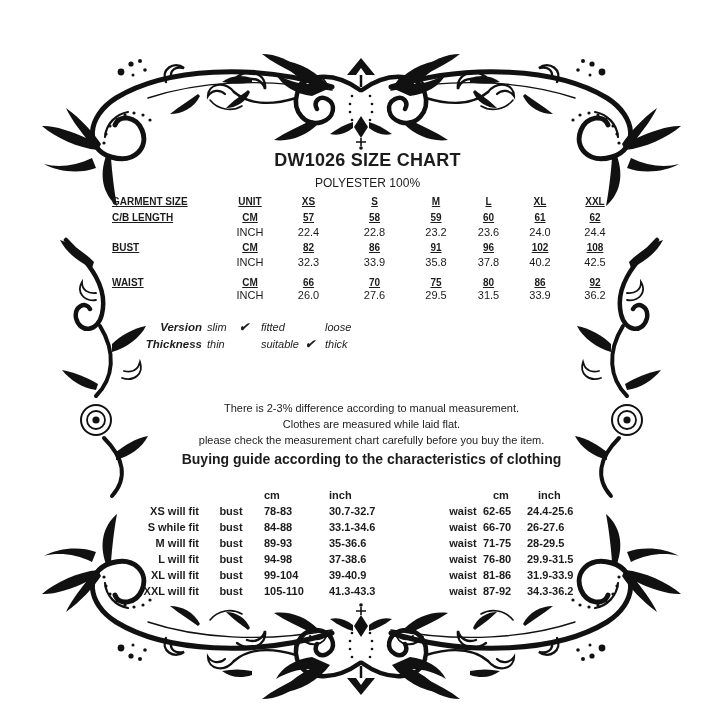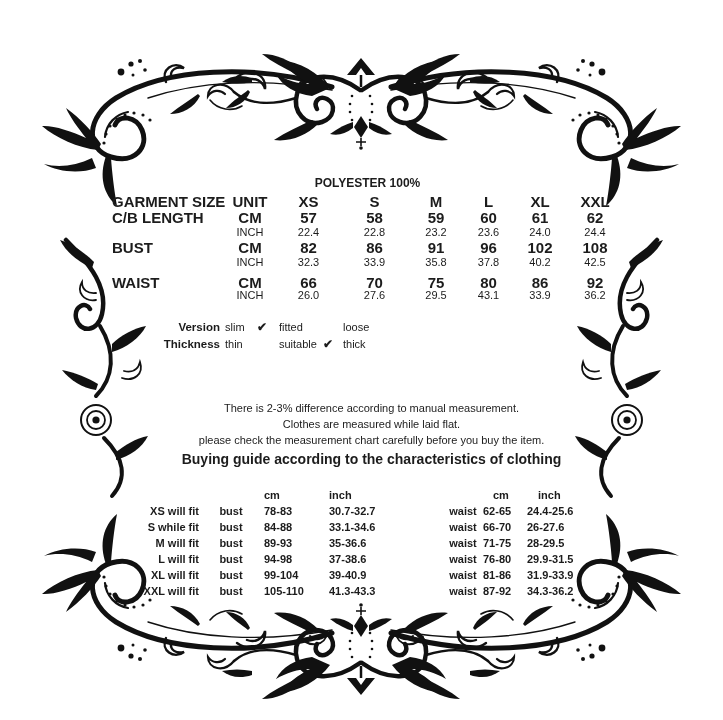--- a/index.html
+++ b/index.html
@@ -12,35 +12,35 @@
   }
   #canvas { position:absolute; left:0; top:0; width:723px; height:720px; background:#fff; }
   .frame-svg { position:absolute; left:0; top:0; width:723px; height:720px; }
 
   .title {
     position:absolute; top:150px; left:12px; width:711px;
     text-align:center; font-size:18px; font-weight:bold; letter-spacing:0.2px;
   }
   .subtitle {
     position:absolute; top:176px; left:12px; width:711px;
-    text-align:center; font-size:12px; font-weight:bold;
+    text-align:center; font-size:12px; font-weight:normal;
   }
 
   table { border-collapse:collapse; table-layout:fixed; }
   td { white-space:nowrap; overflow:visible; padding:0; }
 
   
   .size-table { position:absolute; left:112px; top:194px; width:510px; font-size:11px; }
   .size-table td { text-align:center; height:14.5px; line-height:13px; vertical-align:middle; }
-  .size-table tr.b td { font-weight:bold; font-size:15px; height:15.5px; }
+  .size-table tr.b td { font-weight:bold; font-size:10px; height:15.5px;text-decoration:underline; }
   .size-table td.l { text-align:left; }
   .size-table tr.gap td { padding-top:6px; }
 
   
-  .attr-table { position:absolute; left:118px; top:319px; width:441px; font-size:11px; }
+  .attr-table { position:absolute; left:100px; top:319px; width:441px; font-size:11px;font-style:italic; }
   .attr-table td { text-align:left; height:16.5px; line-height:14px; vertical-align:middle; }
   .attr-table td.lbl { text-align:right; font-weight:bold; font-size:11.5px; padding-right:5px; }
   .attr-table td.chk { font-weight:bold; font-size:12px; }
 
   
   .notes {
     position:absolute; top:400px; left:16px; width:711px;
     text-align:center; font-size:11px; line-height:16px;
   }
   .notes .heading { font-size:14px; font-weight:bold; margin-top:3px; }
@@ -169,20 +169,21 @@
     <use href="#ctHalf" transform="translate(722,0) scale(-1,1)"></use>
     <use href="#ctMid"></use>
 
     <g transform="translate(0,753) scale(1,-1)">
       <use href="#ctHalf"></use>
       <use href="#ctHalf" transform="translate(722,0) scale(-1,1)"></use>
       <use href="#ctMid"></use>
     </g>
   </svg>
 
+  <div class="title">DW1026 SIZE CHART</div>
   <div class="subtitle">POLYESTER 100%</div>
 
   <table class="size-table">
     <colgroup>
       <col style="width:113px">
         <col style="width:50px">
         <col style="width:67px">
         <col style="width:65px">
       <col style="width:58px">
         <col style="width:47px">
@@ -249,21 +250,21 @@
       <td>80</td>
       <td>86</td>
       <td>92</td>
     </tr>
     <tr>
       <td class="l"></td>
       <td>INCH</td>
       <td>26.0</td>
       <td>27.6</td>
       <td>29.5</td>
-      <td>43.1</td>
+      <td>31.5</td>
       <td>33.9</td>
       <td>36.2</td>
     </tr>
   </tbody>
     </table>
 
   <table class="attr-table">
     <colgroup>
       <col style="width:107px">
         <col style="width:32px">

